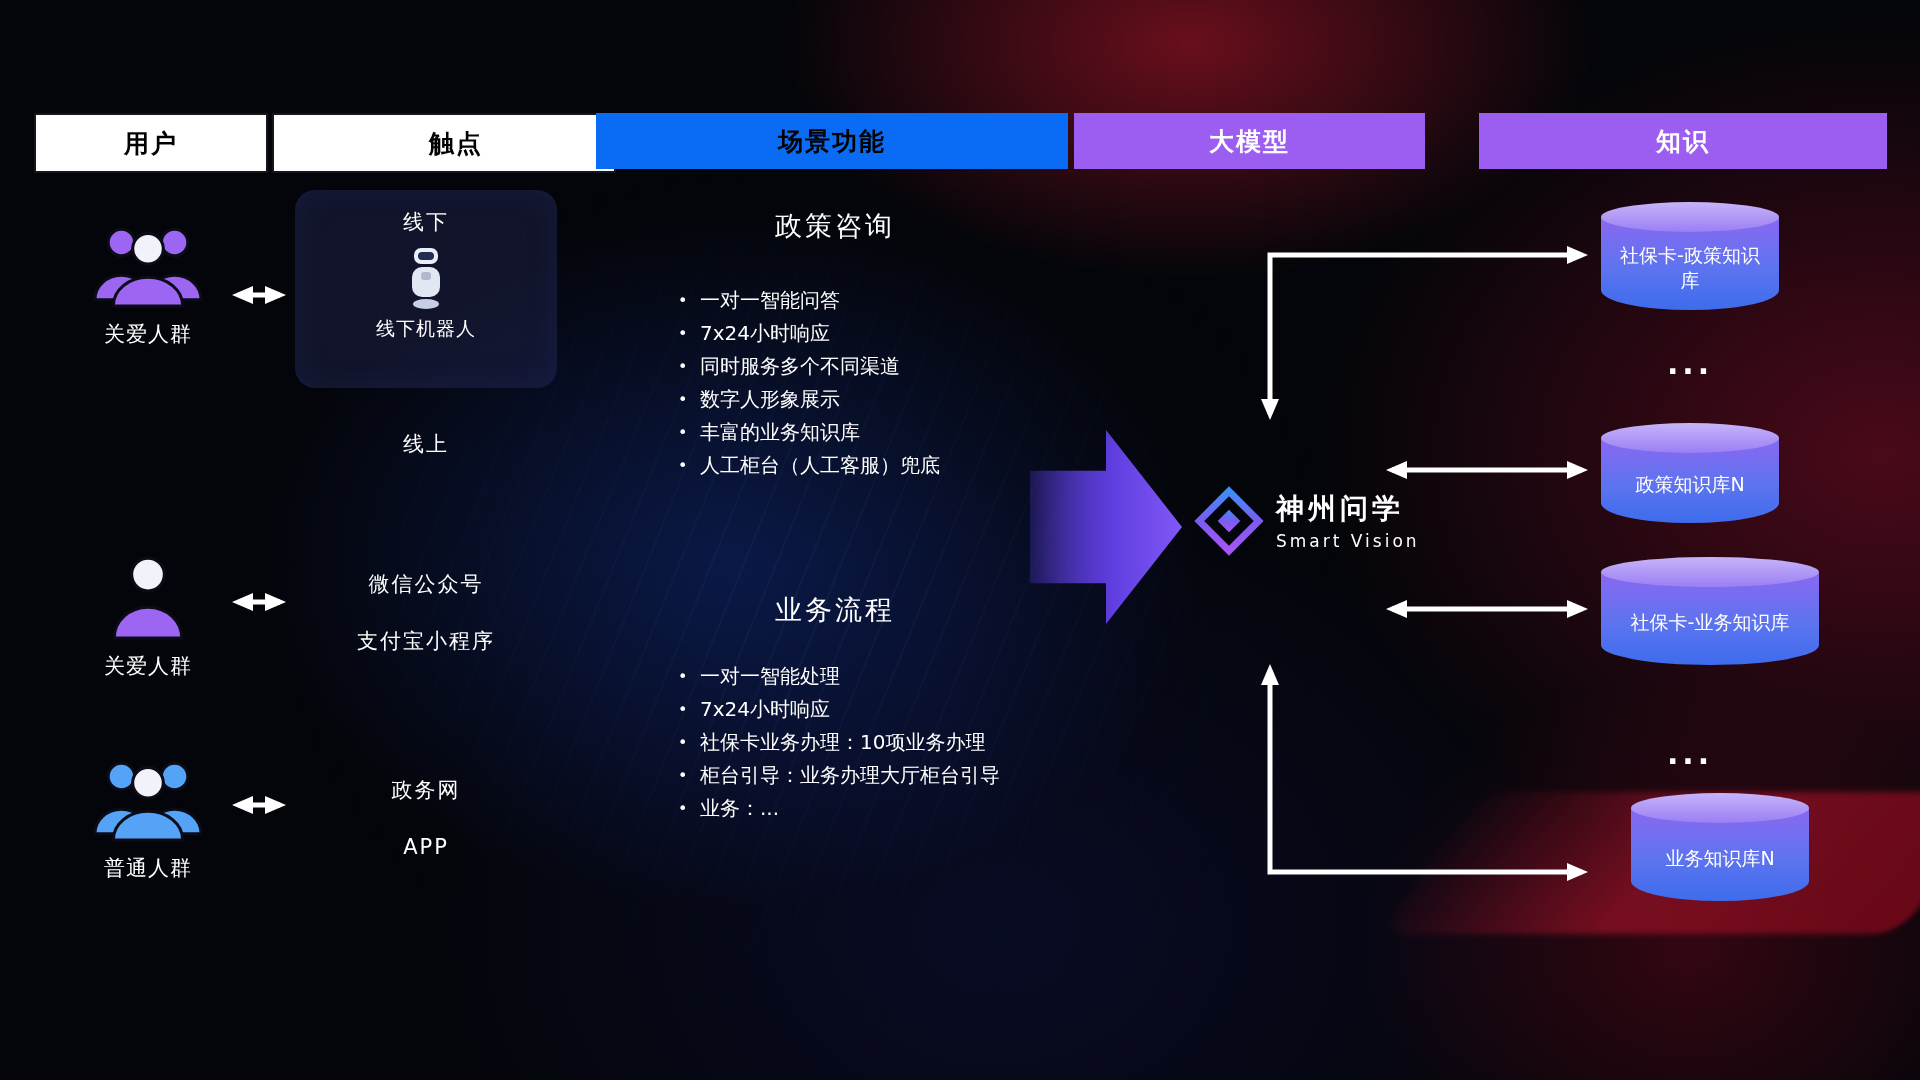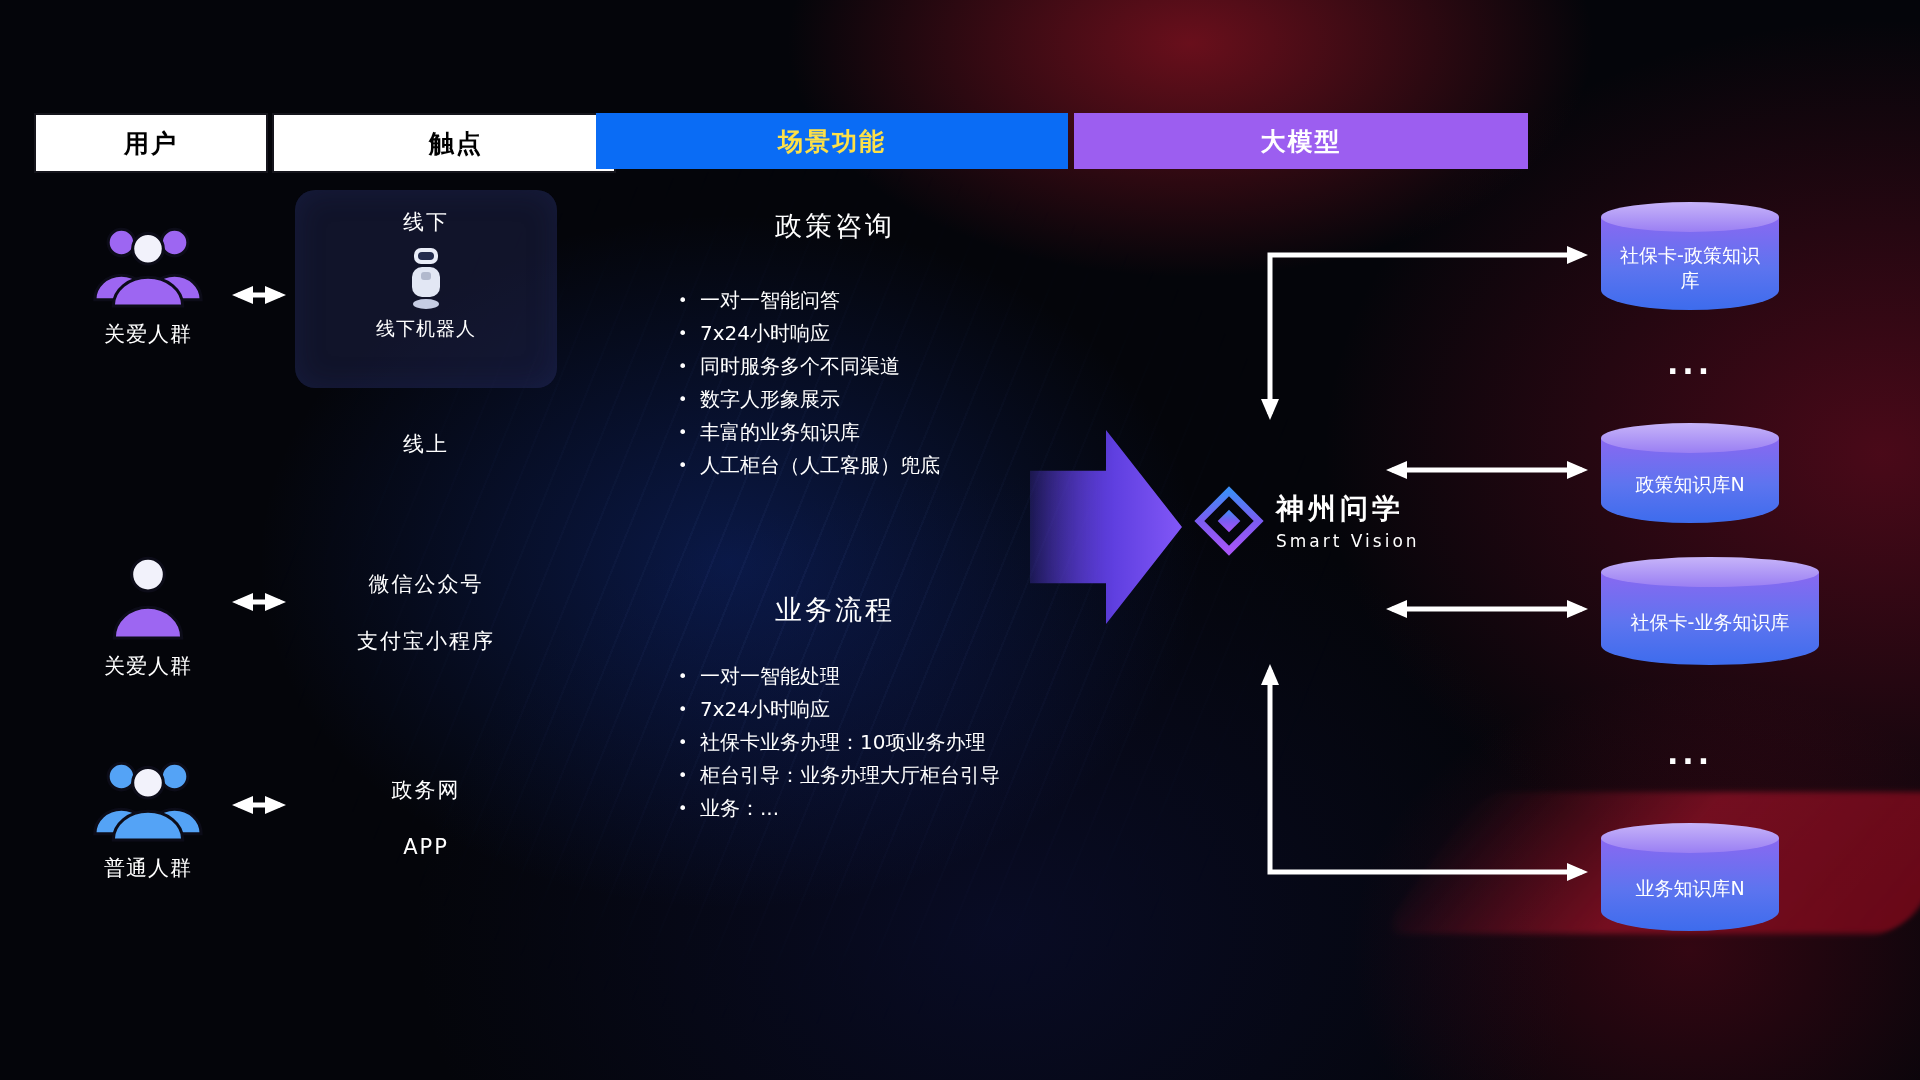--- a/index.html
+++ b/index.html
@@ -24,26 +24,26 @@
     position:absolute;left:1430px;top:792px;width:520px;height:142px;
     background:linear-gradient(100deg, rgba(180,20,40,0) 0%, rgba(195,22,48,0.5) 45%, rgba(120,8,25,0.85) 100%);
     transform:skewX(-35deg);border-radius:26px;filter:blur(3px);z-index:0;
   }
   
   .hdr{
     position:absolute;top:113px;height:56px;display:flex;align-items:center;justify-content:center;
     font-size:25px;font-weight:bold;letter-spacing:2px;z-index:3;
   }
   .hdr.white{background:#ffffff;color:#000;border:2px solid #15151c;}
-  .hdr.blue{background:#0a6cf5;color:#fde047;}
+  .hdr.blue{background:#0a6cf5;color:#000000;}
   .hdr.purple{background:#9c5ef0;color:#fff;}
   #h-user{left:34px;width:230px;}
   #h-touch{left:272px;width:316px;padding-left:24px;}
   #h-scene{left:596px;width:472px;}
-  #h-model{left:1074px;width:454px;}
+  #h-model{left:1074px;width:351px;}
   #h-know{left:1479px;width:408px;}
 
   
   .user-block{position:absolute;left:58px;width:180px;text-align:center;color:#fff;z-index:2;}
   .user-block .u-icon{display:block;margin:0 auto;}
   .user-block .u-label{display:block;margin-top:10px;font-size:21px;letter-spacing:1px;}
   #ub1{top:216px;} #ub2{top:548px;} #ub3{top:750px;}
 
   
   .tp-card{
@@ -75,21 +75,21 @@
 
   
   .logo{position:absolute;left:1192px;top:484px;z-index:3;}
   .logo-text{position:absolute;left:1276px;top:490px;color:#fff;z-index:3;}
   .logo-name{display:block;font-size:28px;font-weight:bold;letter-spacing:4px;}
   .logo-sub{display:block;font-size:17px;letter-spacing:3px;margin-top:3px;}
 
   
   .db{position:absolute;left:1601px;width:178px;z-index:2;}
   #db1{top:202px;height:108px;} #db2{top:423px;height:100px;}
-  #db3{top:557px;height:108px;padding-left:40px;} #db4{top:823px;height:108px;}
+  #db3{top:557px;height:108px;padding-left:40px;} #db4{top:793px;height:108px;margin-left:30px;}
   .db-top{position:absolute;top:0;left:0;width:100%;height:30px;border-radius:50%;
     background:linear-gradient(180deg,#c7b4f9,#9a7ff3);z-index:2;}
   .db-body{position:absolute;top:15px;left:0;right:0;bottom:0;
     background:linear-gradient(180deg,#8a68f1 0%, #5d74ef 55%, #3d6ced 100%);
     border-radius:0 0 50% 50% / 0 0 20px 20px;
     display:flex;align-items:center;justify-content:center;text-align:center;
     color:#fff;font-size:19px;line-height:25px;padding:14px 12px 6px 12px;box-sizing:border-box;}
   .dots{position:absolute;left:1601px;width:178px;text-align:center;color:#fff;
     font-size:30px;font-weight:bold;letter-spacing:4px;z-index:2;}
   #dots1{top:346px;} #dots2{top:736px;}
@@ -102,20 +102,21 @@
 <body>
 
 <div class="stage">
   <div class="streaks"></div>
   <div class="swoosh"></div>
 
   <div class="hdr white" id="h-user">用户</div>
   <div class="hdr white" id="h-touch">触点</div>
   <div class="hdr blue" id="h-scene">场景功能</div>
   <div class="hdr purple" id="h-model">大模型</div>
+  <div class="hdr purple" id="h-know">知识</div>
 
   <div class="user-block" id="ub1">
     <svg class="u-icon" width="124" height="94" viewBox="0 0 120 92">
       <circle cx="34" cy="26" r="13" fill="#9d66f2" stroke="#0c0c18" stroke-width="3"></circle>
       <path d="M8 82 a26 24 0 0 1 52 0 Z" fill="#9d66f2" stroke="#0c0c18" stroke-width="3"></path>
       <circle cx="86" cy="26" r="13" fill="#9d66f2" stroke="#0c0c18" stroke-width="3"></circle>
       <path d="M60 82 a26 24 0 0 1 52 0 Z" fill="#9d66f2" stroke="#0c0c18" stroke-width="3"></path>
       <circle cx="60" cy="32" r="15" fill="#f2f2fb" stroke="#0c0c18" stroke-width="3"></circle>
       <path d="M26 88 a34 28 0 0 1 68 0 Z" fill="#9d66f2" stroke="#0c0c18" stroke-width="3"></path>
     </svg>

